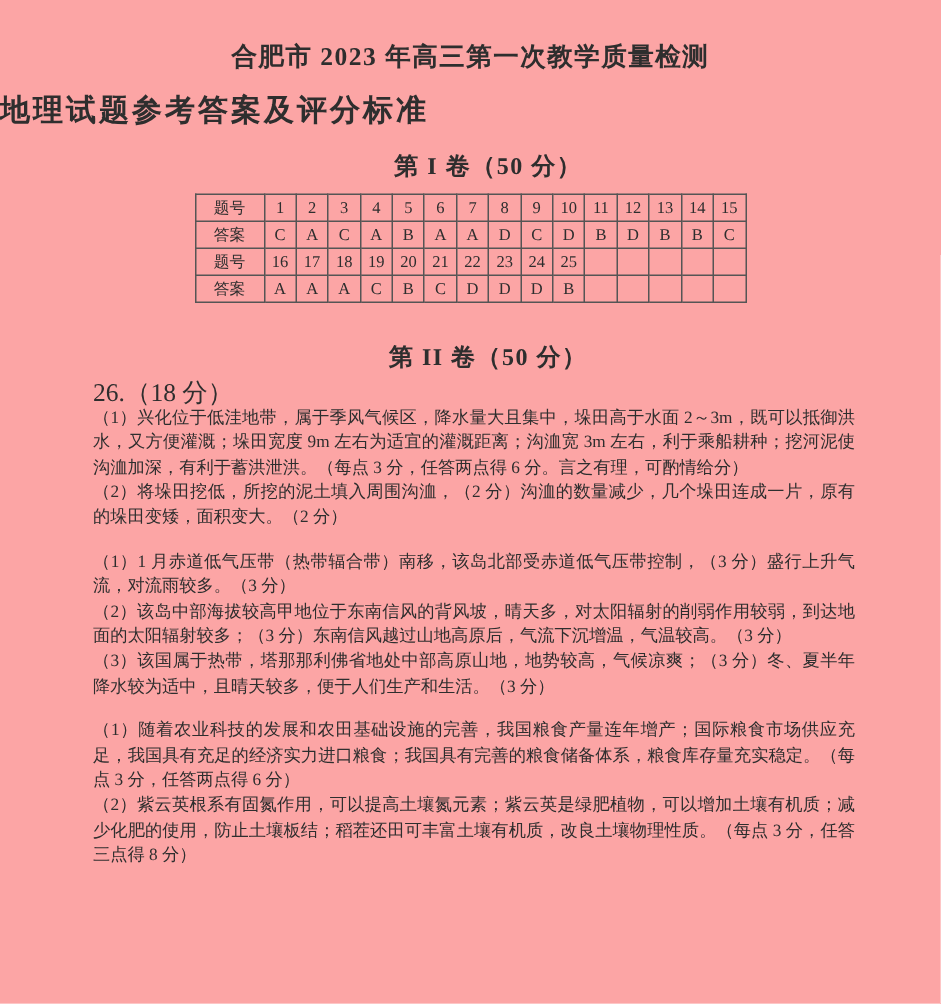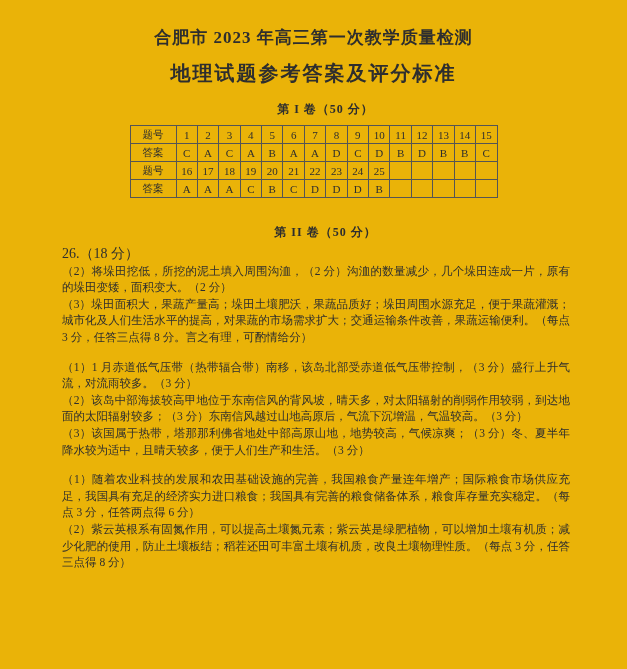--- a/index.html
+++ b/index.html
@@ -3,48 +3,48 @@
 <meta charset="utf-8">
 <style>
   html,body { margin:0; padding:0; }
   body {
     width:627px; height:669px;
     background:#ffffff;
     font-family:"Liberation Serif","DejaVu Serif",serif;
     color:#2e2e2e;
     -webkit-font-smoothing:antialiased;
   }
-  .page { width:627px; height:669px; overflow:hidden; background:#eab308; }
+  .page { width:627px; height:669px; overflow:hidden; background:#fca5a5; }
   .title-1 {
     margin:0; padding-top:26px;
     text-align:center; font-size:17px; font-weight:bold; letter-spacing:1px;
   }
   .title-2 {
-    margin:11px 0 0; text-align:center;
+    margin:11px 0 0; 
     font-size:20px; font-weight:bold; letter-spacing:2px;
   }
   .section-heading {
-    text-align:center; font-weight:bold; font-size:12px; letter-spacing:1px;padding-left:24px;
+    text-align:center; font-weight:bold; font-size:16px; letter-spacing:1px;padding-left:24px;
   }
   .section-heading.first { margin-top:14px; }
   .section-heading.second { margin-top:26px; }
   table.answers {
     border-collapse:collapse; table-layout:fixed;
     width:368px; margin:7px auto 0;
   }
   table.answers td {
     border:1px solid #555; height:17px; padding:0;
     text-align:center; vertical-align:middle;
     font-size:11px; color:#2e2e2e;
   }
   table.answers td.hdr { width:45px; font-size:10.5px; }
   .content { padding:0 57px 0 62px; }
   .question { margin-top:13px; }
   .question.first { margin-top:5px; }
-  .qnum { margin:0; font-size:14px; line-height:16.6px; }
+  .qnum { margin:0; font-size:17px; line-height:16.6px; }
   .qpart {
     margin:0; font-size:11.5px; line-height:16.6px;
     text-align:justify; text-justify:inter-ideograph;
   }
 </style>
 </head>
 <body>
 
 <div class="page">
 
@@ -129,22 +129,22 @@
       </tr>
     </tbody>
   </table>
 
   <div class="section-heading second">第 II 卷（50 分）</div>
 
   <div class="content">
 
     <div class="question first">
       <p class="qnum">26.（18 分）</p>
+      <p class="qpart">（1）兴化位于低洼地带，属于季风气候区，降水量大且集中，垛田高于水面 2～3m，既可以抵御洪水，又方便灌溉；垛田宽度 9m 左右为适宜的灌溉距离；沟洫宽 3m 左右，利于乘船耕种；挖河泥使沟洫加深，有利于蓄洪泄洪。（每点 3 分，任答两点得 6 分。言之有理，可酌情给分）</p>
       <p class="qpart">（2）将垛田挖低，所挖的泥土填入周围沟洫，（2 分）沟洫的数量减少，几个垛田连成一片，原有的垛田变矮，面积变大。（2 分）</p>
-      <p class="qpart">（3）垛田面积大，果蔬产量高；垛田土壤肥沃，果蔬品质好；垛田周围水源充足，便于果蔬灌溉；城市化及人们生活水平的提高，对果蔬的市场需求扩大；交通运输条件改善，果蔬运输便利。（每点 3 分，任答三点得 8 分。言之有理，可酌情给分）</p>
     </div>
 
     <div class="question">
       <p class="qpart">（1）1 月赤道低气压带（热带辐合带）南移，该岛北部受赤道低气压带控制，（3 分）盛行上升气流，对流雨较多。（3 分）</p>
       <p class="qpart">（2）该岛中部海拔较高甲地位于东南信风的背风坡，晴天多，对太阳辐射的削弱作用较弱，到达地面的太阳辐射较多；（3 分）东南信风越过山地高原后，气流下沉增温，气温较高。（3 分）</p>
       <p class="qpart">（3）该国属于热带，塔那那利佛省地处中部高原山地，地势较高，气候凉爽；（3 分）冬、夏半年降水较为适中，且晴天较多，便于人们生产和生活。（3 分）</p>
     </div>
 
     <div class="question">
       <p class="qpart">（1）随着农业科技的发展和农田基础设施的完善，我国粮食产量连年增产；国际粮食市场供应充足，我国具有充足的经济实力进口粮食；我国具有完善的粮食储备体系，粮食库存量充实稳定。（每点 3 分，任答两点得 6 分）</p>

